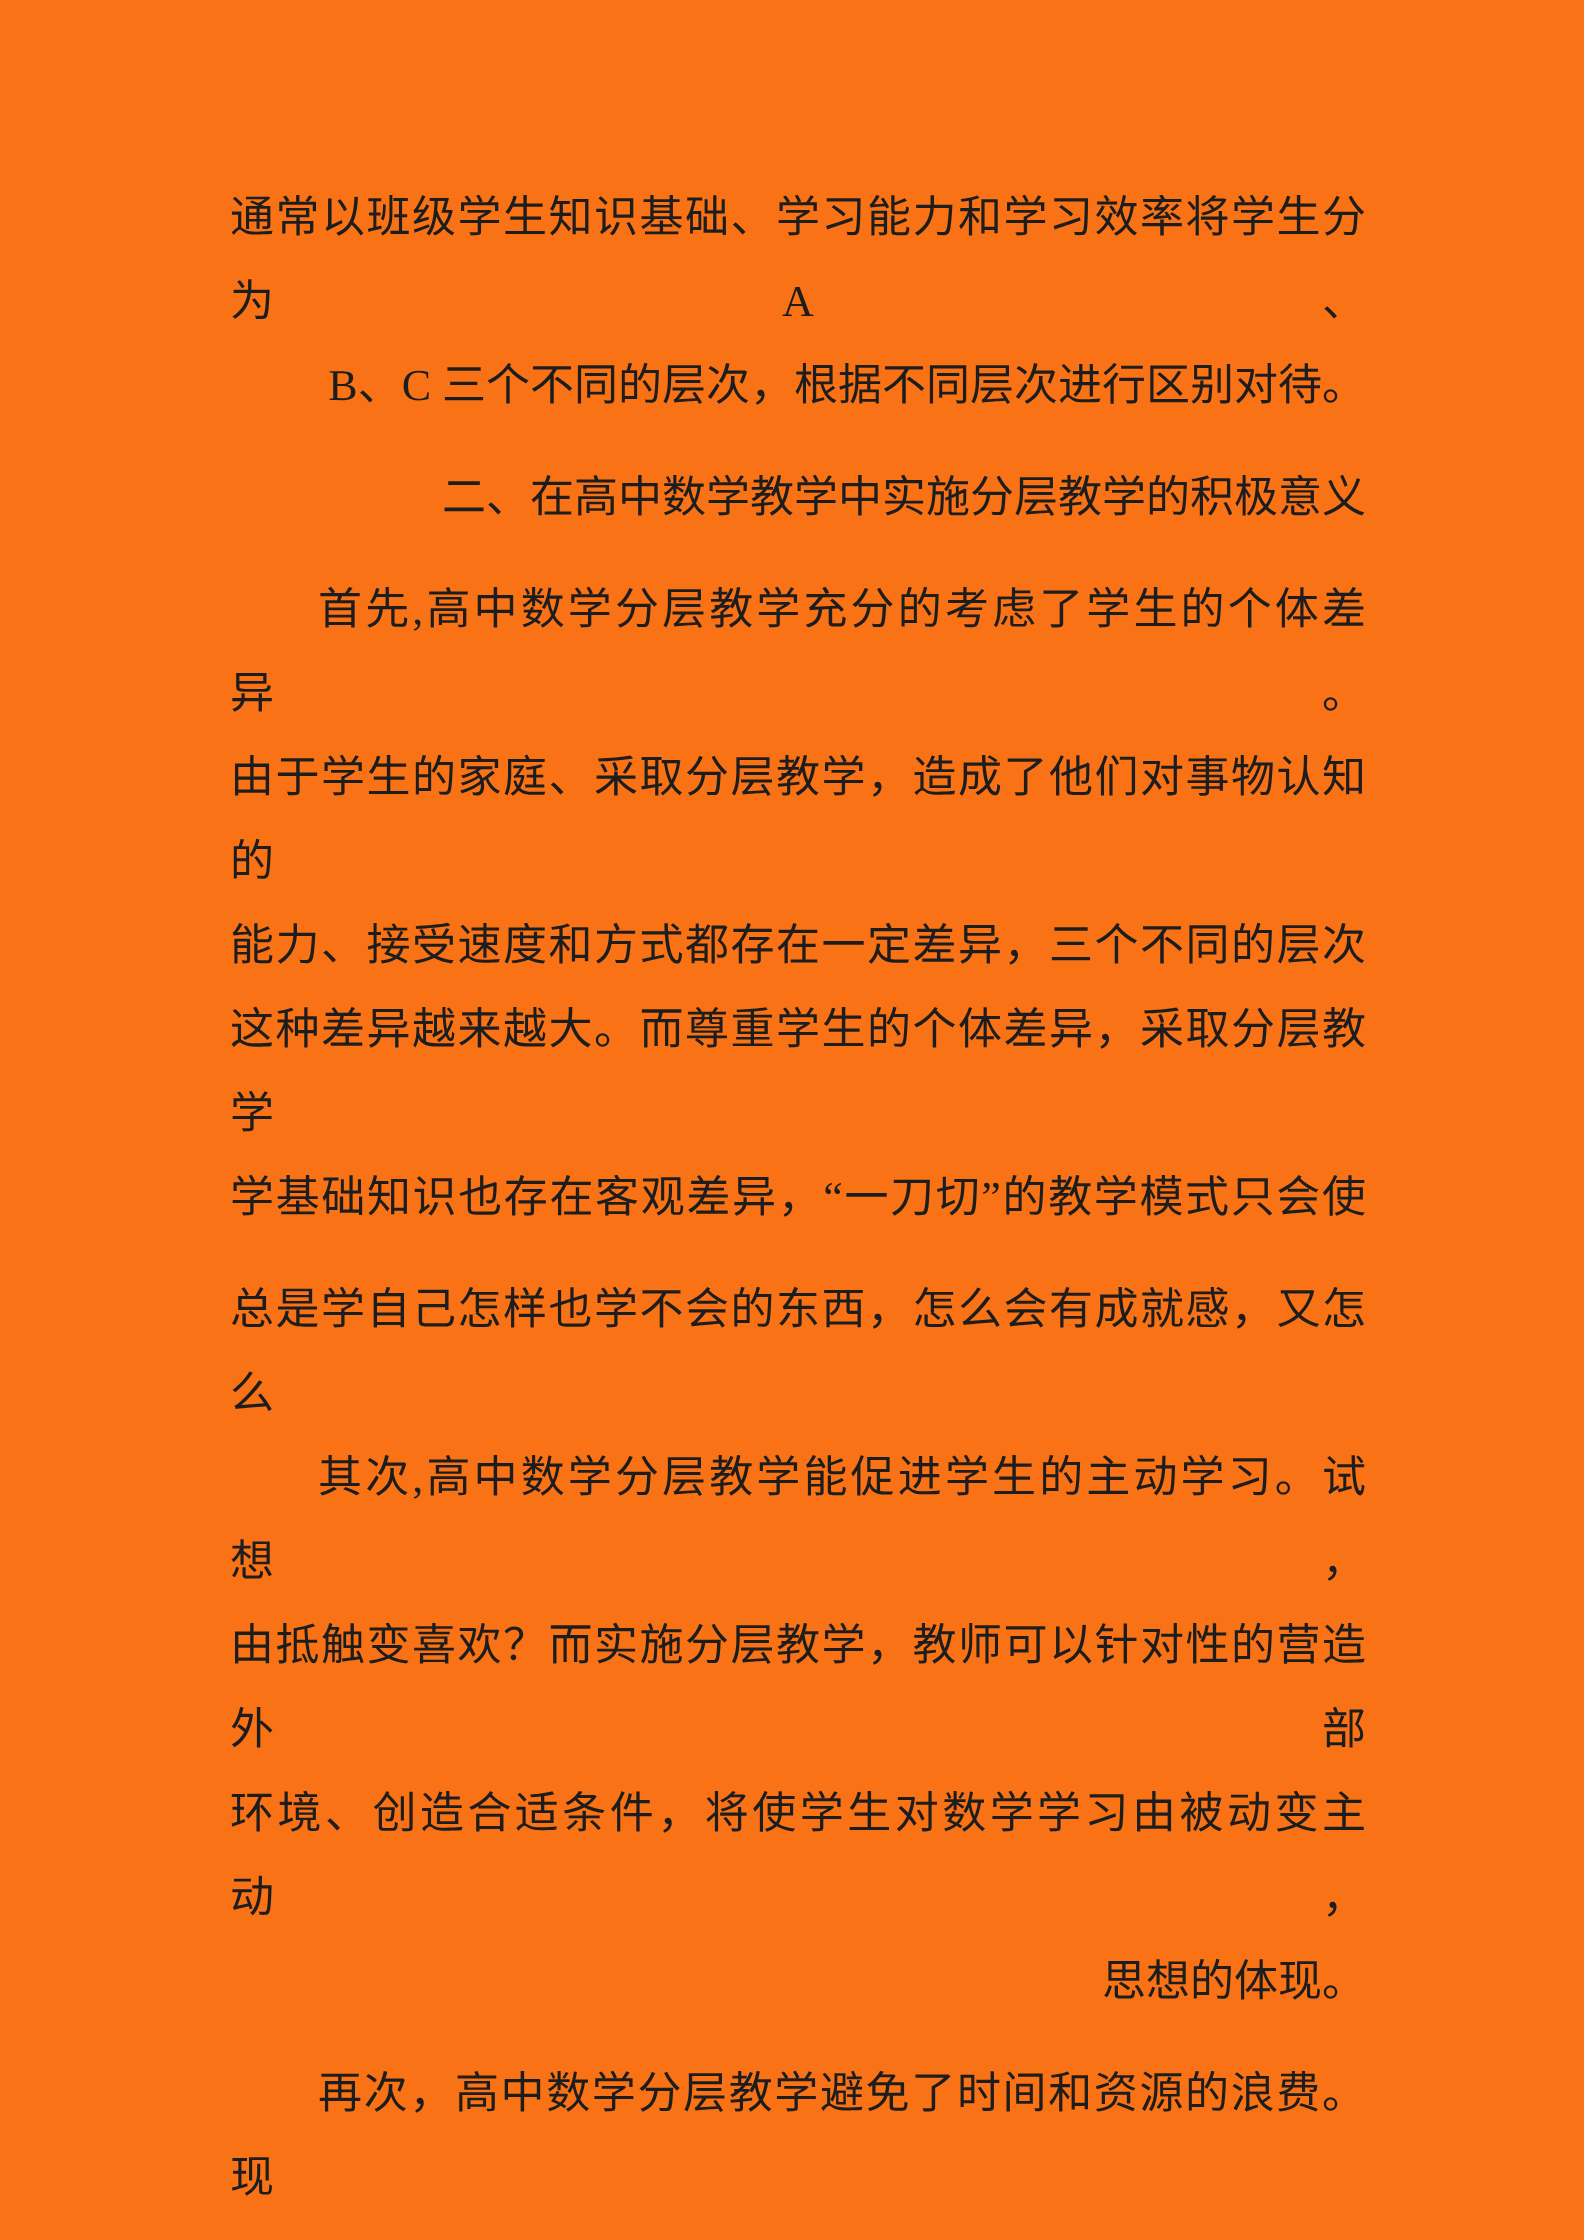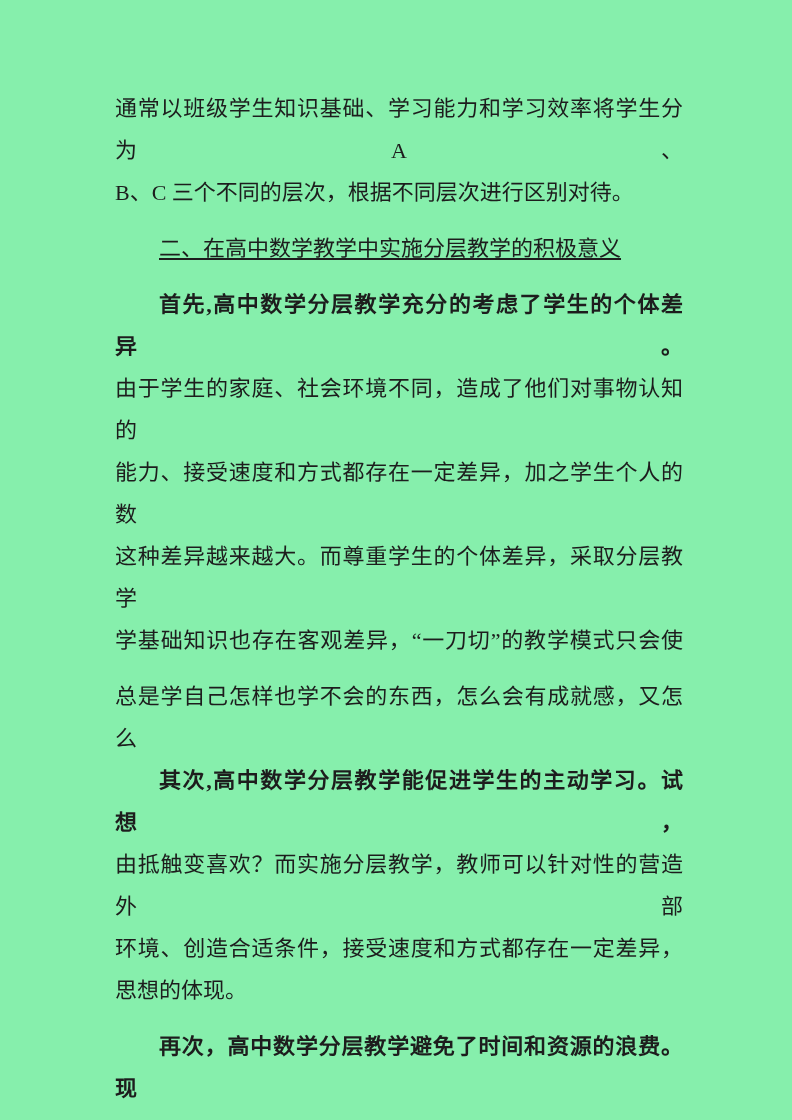--- a/index.html
+++ b/index.html
@@ -5,75 +5,75 @@
   <style>
     html, body {
       margin: 0;
       padding: 0;
       background: #ffffff;
     }
     .page {
       position: relative;
       width: 792px;
       height: 1120px;
-      background: #86efac;
+      background: #f97316;
       overflow: hidden;
       margin: 0 auto;
     }
     .doc {
       position: absolute;
       left: 115px;
       top: 88px;
       width: 568px;
       font-family: "Liberation Serif", "DejaVu Serif", serif;
       font-size: 22px;
       line-height: 42px;
       color: #1d1d1d;
       letter-spacing: 0;
     }
     .block { margin-top: 14px; }
     .block:first-child { margin-top: 0; }
-    .line { text-align: left; }
+    .line { text-align: right; }
     
     .line.j {
       text-align: justify;
       text-align-last: justify;
     }
     
-    .line.indent { text-indent: 2em; font-weight: bold; }
-    .heading .line { font-weight: normal; text-decoration: underline; }
+    .line.indent { text-indent: 2em; }
+    .heading .line { font-weight: normal; }
   </style>
 </head>
 <body>
 
 <div class="page">
   <div class="doc">
 
     <div class="block para">
       <div class="line j">通常以班级学生知识基础、学习能力和学习效率将学生分为A、</div>
       <div class="line">B、C 三个不同的层次，根据不同层次进行区别对待。</div>
     </div>
 
     <div class="block heading">
       <div class="line indent">二、在高中数学教学中实施分层教学的积极意义</div>
     </div>
 
     <div class="block para">
       <div class="line j indent">首先,高中数学分层教学充分的考虑了学生的个体差异。</div>
-      <div class="line j">由于学生的家庭、社会环境不同，造成了他们对事物认知的</div>
-      <div class="line j">能力、接受速度和方式都存在一定差异，加之学生个人的数</div>
+      <div class="line j">由于学生的家庭、采取分层教学，造成了他们对事物认知的</div>
+      <div class="line j">能力、接受速度和方式都存在一定差异，三个不同的层次</div>
       <div class="line j">这种差异越来越大。而尊重学生的个体差异，采取分层教学</div>
       <div class="line j">学基础知识也存在客观差异，“一刀切”的教学模式只会使</div>
     </div>
 
     <div class="block para">
       <div class="line j">总是学自己怎样也学不会的东西，怎么会有成就感，又怎么</div>
       <div class="line j indent">其次,高中数学分层教学能促进学生的主动学习。试想，</div>
       <div class="line j">由抵触变喜欢？而实施分层教学，教师可以针对性的营造外部</div>
-      <div class="line j">环境、创造合适条件，接受速度和方式都存在一定差异，</div>
+      <div class="line j">环境、创造合适条件，将使学生对数学学习由被动变主动，</div>
       <div class="line">思想的体现。</div>
     </div>
 
     <div class="block para">
       <div class="line j indent">再次，高中数学分层教学避免了时间和资源的浪费。现</div>
 
     </div>
 
   </div>
 </div>

